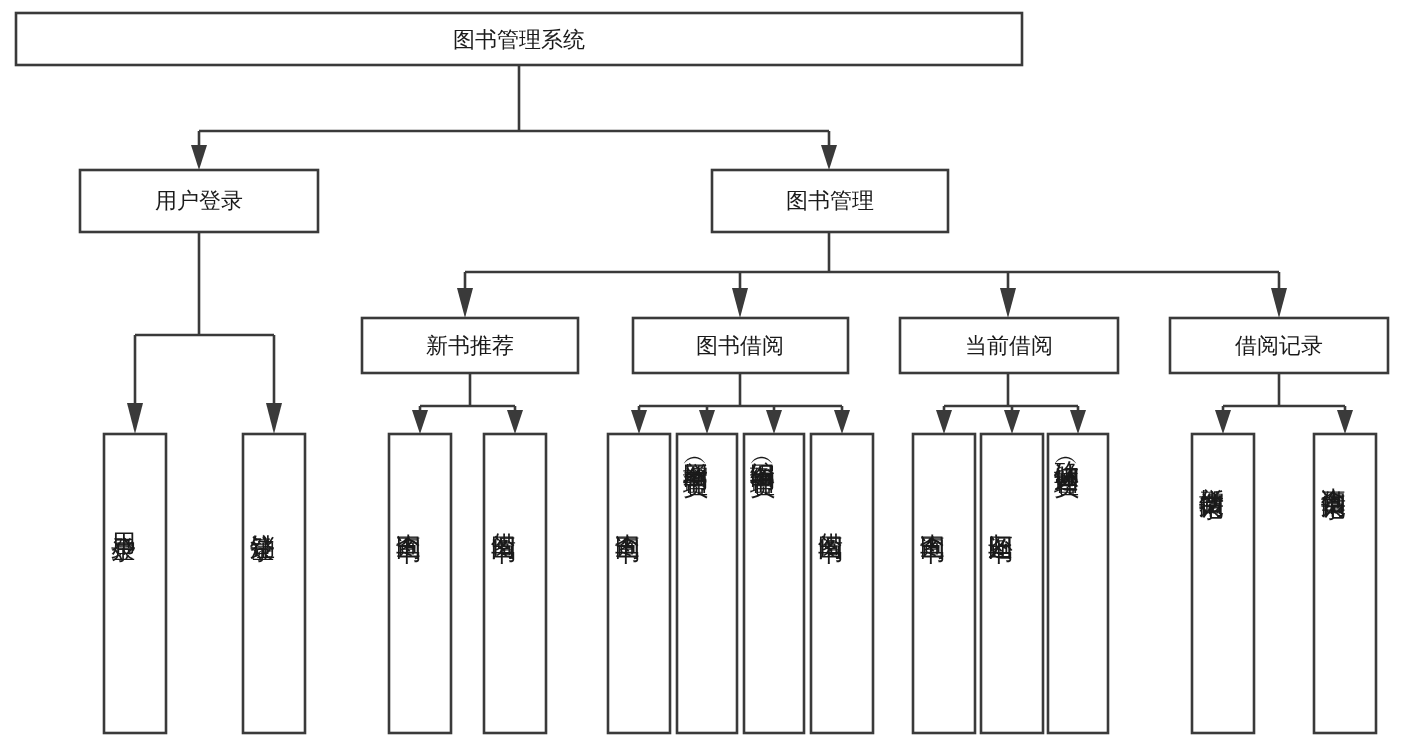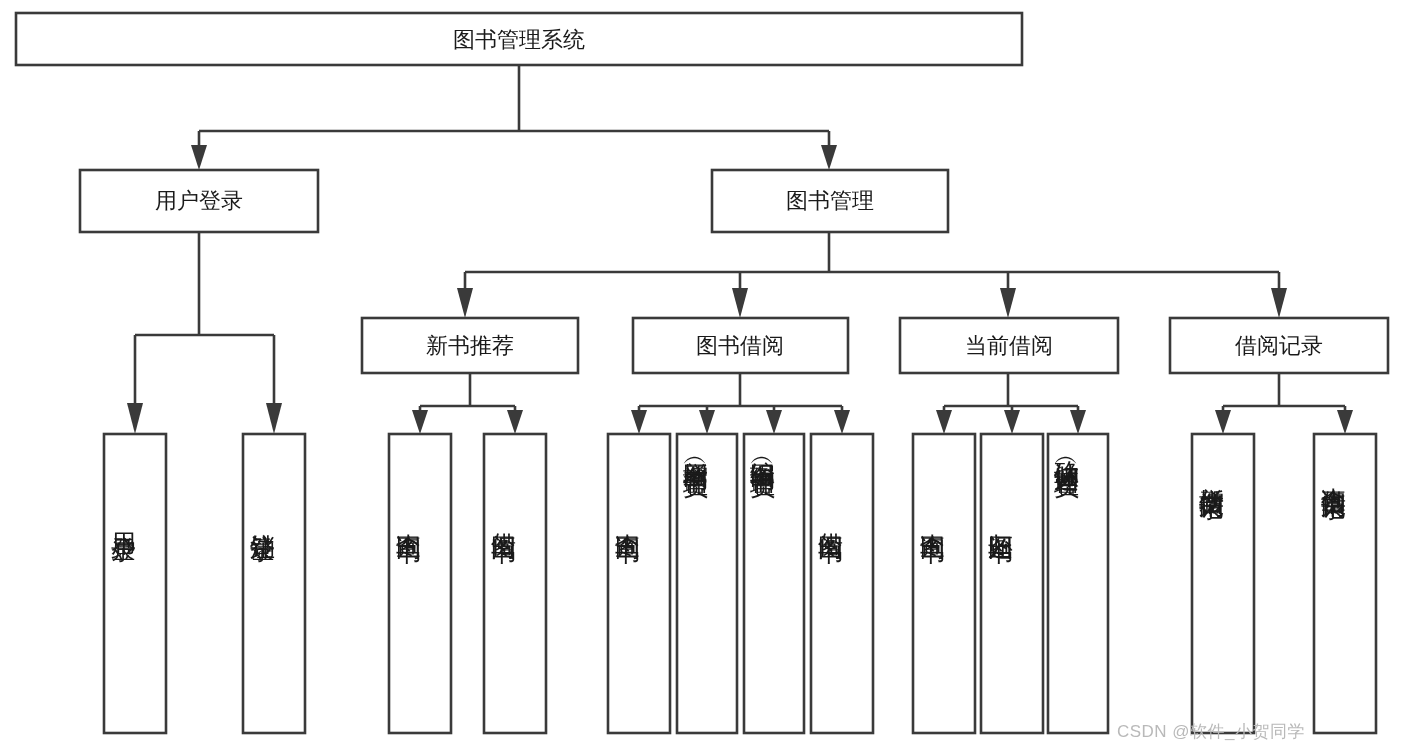--- a/index.html
+++ b/index.html
@@ -230,15 +230,14 @@
   <div class="leaf-label" style="left:920px; top:513px; height:160px;">查询图书</div>
 
   <div class="leaf-label" style="left:988px; top:513px; height:160px;">归还图书</div>
 
   <div class="leaf-label" style="left:1054px; top:441px; height:285px;">确认归还（管理员）</div>
 
   <div class="leaf-label" style="left:1199px; top:467px; height:235px;">新增借阅记录</div>
 
   <div class="leaf-label" style="left:1321px; top:467px; height:235px;">查询借阅记录</div>
 
-  <div class="watermark">CSDN @软件_小贺同学</div>
 
 </div>
 
 </body></html>

